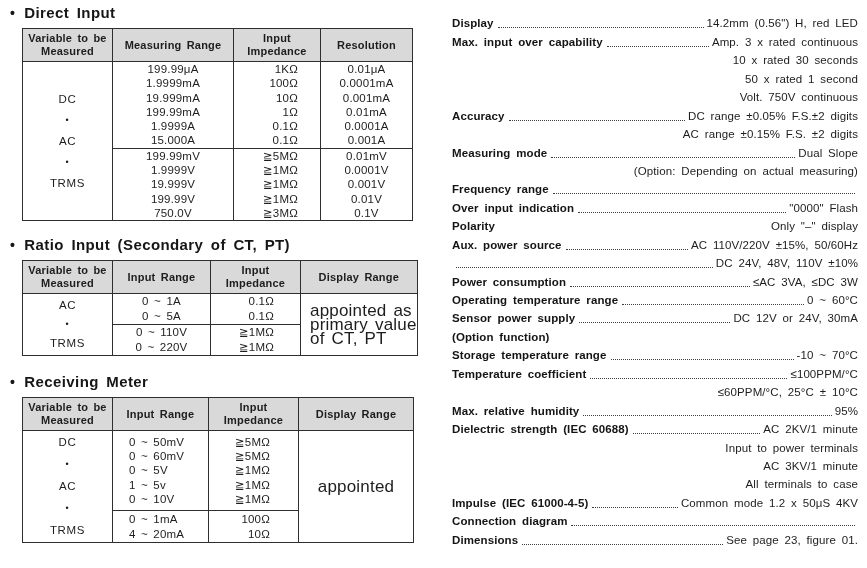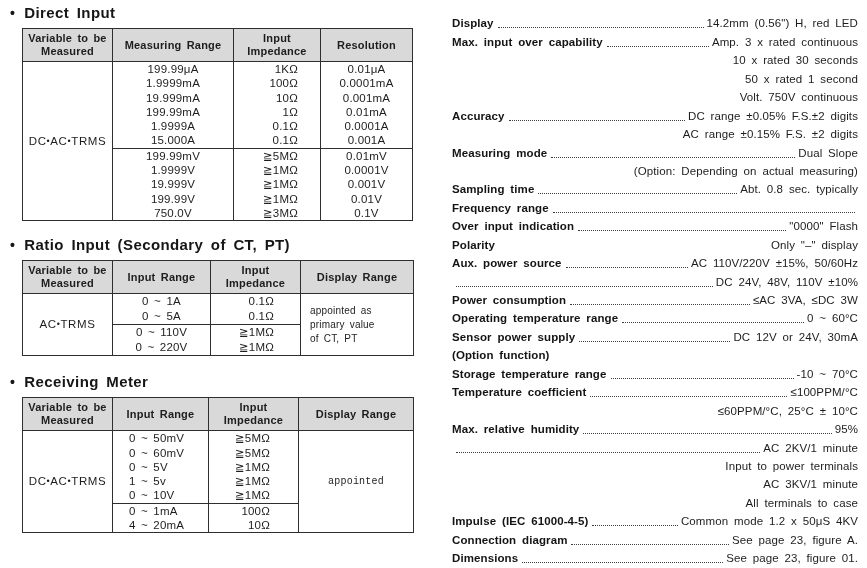--- a/index.html
+++ b/index.html
@@ -17,30 +17,30 @@
               text-align:center;line-height:13px;padding:1px 2px;}
   td.lines{padding:2px 0;vertical-align:middle;}
   .line{height:14.3px;line-height:14.3px;white-space:nowrap;}
   .t2 .line{height:15px;line-height:15px;}
   .center{text-align:center;}
   .t1 .imp .line{text-align:right;padding-right:22px;}
   .t2 .imp .line{text-align:right;padding-right:26px;}
   .t3 .imp .line{text-align:right;padding-right:28px;}
   .t3 .rng .line{text-align:left;padding-left:16px;}
   td.var-cell{vertical-align:middle;}
-  .var-stack{display:flex;flex-direction:row;align-items:center;justify-content:center;height:100%;}
+  .var-stack{display:flex;flex-direction:column;align-items:center;height:100%;}
   .var{display:block;line-height:11px;font-size:11.5px;letter-spacing:.6px;}
   .var.dot{font-size:9px;line-height:9px;}
   .t1 .var{margin:5.5px 0;}
   .t2 .var{margin:4.5px 0;}
   .t3 .var{margin:6px 0;}
-  td.disp{vertical-align:middle;font-size:10px;}
+  td.disp{vertical-align:middle;font-size:17px;}
   .disp-lines{padding-left:9px;}
   .disp-lines .line{height:14px;line-height:14px;text-align:left;}
-  .disp-center{text-align:center;font-family:Liberation Mono, monospace;}
+  .disp-center{text-align:center;}
   .mt1{margin-top:15px;}
   .mt2{margin-top:17px;}
   
   .right{position:absolute;left:452px;top:14px;width:406px;}
   .srow{display:flex;align-items:flex-end;height:18.45px;font-size:11.5px;
         line-height:17px;white-space:nowrap;letter-spacing:.1px;word-spacing:2.5px;}
   .slabel{font-weight:bold;color:#141414;}
   .leader{flex:1 1 auto;min-width:10px;border-bottom:1.7px dotted #3d3d3d;
           margin:0 3px 4px 4px;align-self:flex-end;}
   .spacer{flex:1 1 auto;}
@@ -291,25 +291,20 @@
     </div>
     <div class="srow">
       <span class="slabel">Measuring mode</span>
       <span class="leader"></span>
       <span class="svalue">Dual Slope</span>
     </div>
     <div class="srow cont">
       <span class="svalue">(Option: Depending on actual measuring)</span>
     </div>
     <div class="srow">
-      <span class="slabel">Sampling time</span>
-      <span class="leader"></span>
-      <span class="svalue">Abt. 0.8 sec. typically</span>
-    </div>
-    <div class="srow">
       <span class="slabel">Frequency range</span>
       <span class="leader"></span>
     </div>
     <div class="srow">
       <span class="slabel">Over input indication</span>
       <span class="leader"></span>
       <span class="svalue">"0000" Flash</span>
     </div>
     <div class="srow">
       <span class="slabel">Polarity</span>
@@ -355,41 +350,41 @@
     </div>
     <div class="srow cont">
       <span class="svalue">≤60PPM/°C, 25°C ± 10°C</span>
     </div>
     <div class="srow">
       <span class="slabel">Max. relative humidity</span>
       <span class="leader"></span>
       <span class="svalue">95%</span>
     </div>
     <div class="srow">
+      <span class="slabel">Dielectric strength (IEC 60688)</span>
       <span class="leader"></span>
       <span class="svalue">AC 2KV/1 minute</span>
     </div>
     <div class="srow cont">
       <span class="svalue">Input to power terminals</span>
     </div>
     <div class="srow cont">
       <span class="svalue">AC 3KV/1 minute</span>
     </div>
     <div class="srow cont">
       <span class="svalue">All terminals to case</span>
     </div>
     <div class="srow">
       <span class="slabel">Impulse (IEC 61000-4-5)</span>
       <span class="leader"></span>
       <span class="svalue">Common mode 1.2 x 50μS 4KV</span>
     </div>
     <div class="srow">
       <span class="slabel">Connection diagram</span>
       <span class="leader"></span>
-      <span class="svalue">See page 23, figure A.</span>
     </div>
     <div class="srow">
       <span class="slabel">Dimensions</span>
       <span class="leader"></span>
       <span class="svalue">See page 23, figure 01.</span>
     </div>
   </div>
 </div>
 
 </body></html>

